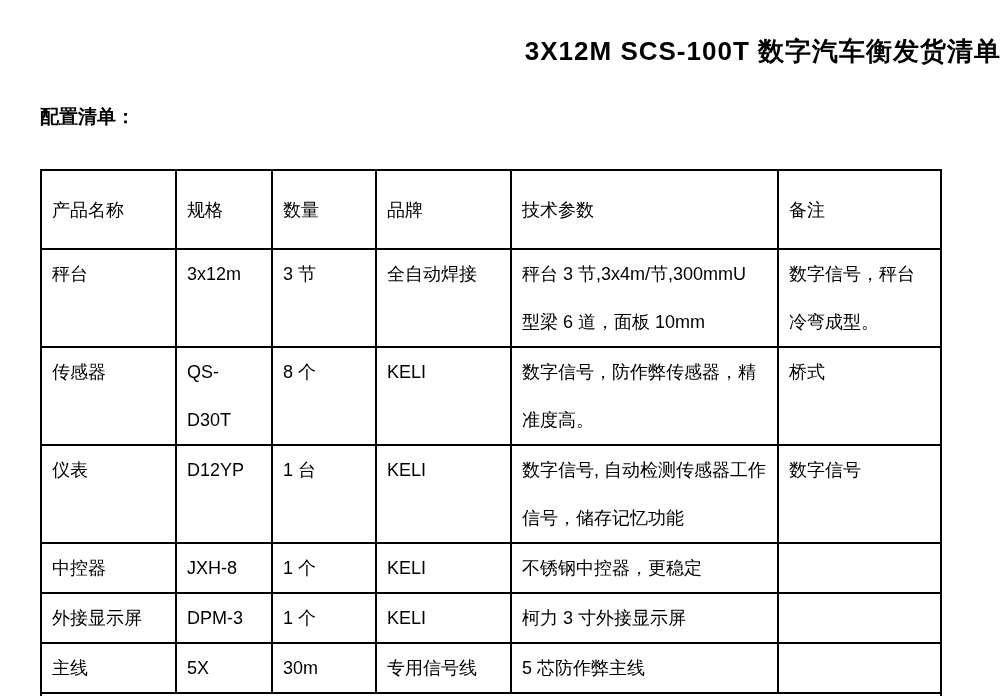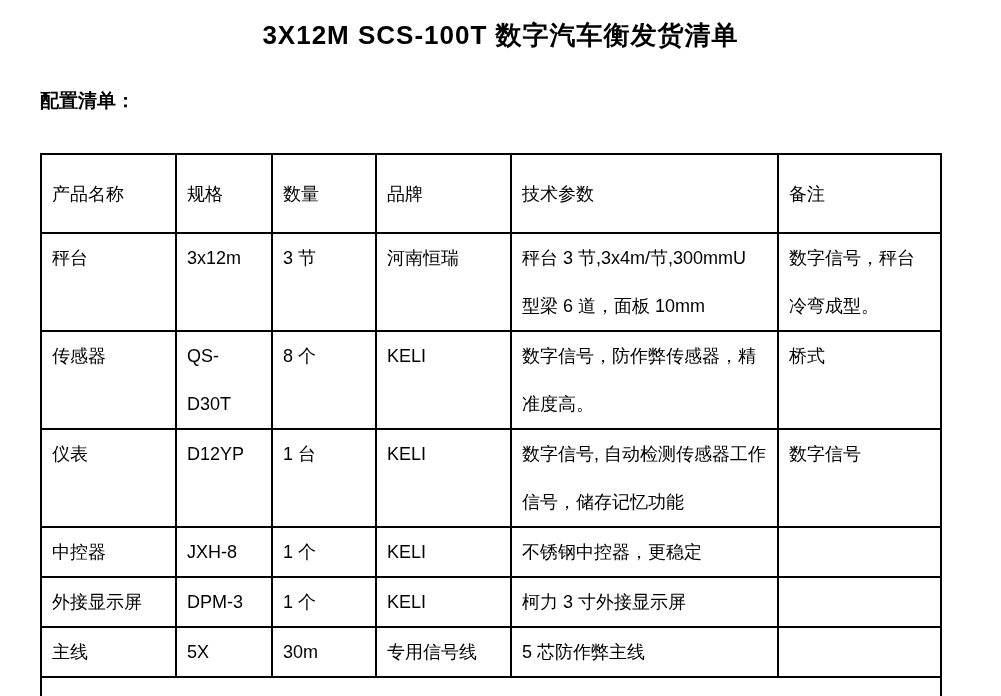--- a/index.html
+++ b/index.html
@@ -10,24 +10,24 @@
     font-family: "Liberation Sans", "DejaVu Sans", sans-serif;
   }
   .page {
     position: relative;
     width: 1001px;
     height: 696px;
     overflow: hidden;
     background: #ffffff;
   }
   .doc-title {
-    text-align: center;
+    text-align: right;
     font-size: 26px;
     font-weight: bold;
-    padding-top: 18px;
+    padding-top: 34px;
     letter-spacing: 1px;
     white-space: nowrap;
   }
   .section-label {
     font-size: 19px;
     font-weight: bold;
     margin: 35px 0 0 40px;
   }
   table.spec-table {
     margin: 39px 0 0 40px;
@@ -81,21 +81,21 @@
           <td>规格</td>
           <td>数量</td>
           <td>品牌</td>
           <td>技术参数</td>
           <td>备注</td>
         </tr>
         <tr class="row-tall">
           <td>秤台</td>
           <td>3x12m</td>
           <td>3 节</td>
-          <td>河南恒瑞</td>
+          <td>全自动焊接</td>
           <td>秤台 3 节,3x4m/节,300mmU 型梁 6 道，面板 10mm</td>
           <td>数字信号，秤台冷弯成型。</td>
         </tr>
         <tr class="row-tall">
           <td>传感器</td>
           <td>QS-D30T</td>
           <td>8 个</td>
           <td>KELI</td>
           <td>数字信号，防作弊传感器，精准度高。</td>
           <td>桥式</td>

